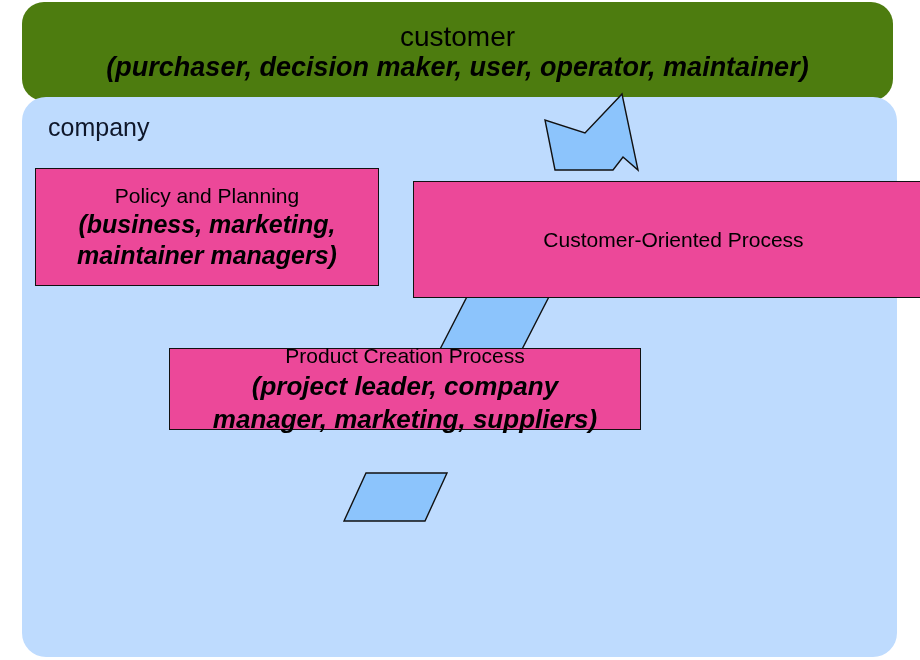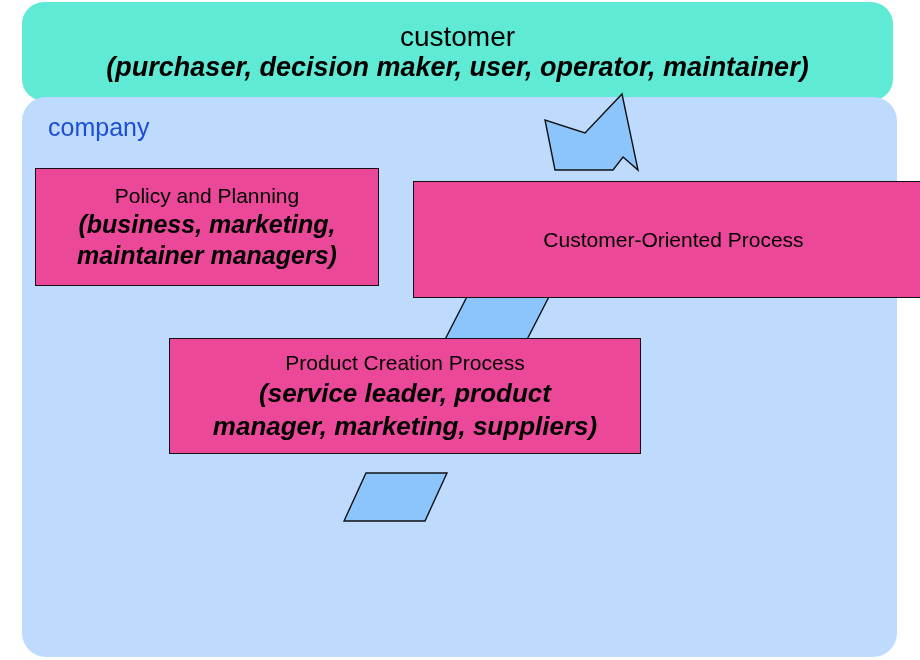--- a/index.html
+++ b/index.html
@@ -21,21 +21,21 @@
     overflow: hidden;
   }
 
   
   .customer-panel {
     position: absolute;
     left: 22px;
     top: 2px;
     width: 871px;
     height: 99px;
-    background: #5eead4;
+    background: #4d7c0f;
     border-radius: 22px;
     box-sizing: border-box;
     display: flex;
     flex-direction: column;
     align-items: center;
     justify-content: center;
     z-index: 1;
   }
   .customer-title {
     font-size: 28px;
@@ -62,21 +62,21 @@
     background: #BEDBFE;
     border-radius: 24px;
     z-index: 2;
   }
   .company-label {
     position: absolute;
     left: 26px;
     top: 16px;
     font-size: 25px;
     line-height: 29px;
-    color: #1d4ed8;
+    color: #0f172a;
     font-weight: 400;
   }
 
   
   .arrow-layer {
     position: absolute;
     left: 0;
     top: 0;
     width: 920px;
     height: 660px;
@@ -112,21 +112,21 @@
     font-weight: bold;
   }
   .proc-roles .rl {
     display: block;
     white-space: nowrap;
   }
 
   
   #box-policy   { left: 35px;  top: 168px; width: 344px; height: 118px; }
   #box-cop      { left: 413px; top: 181px; width: 521px; height: 117px; }
-  #box-pcp      { left: 169px; top: 338px; width: 472px; height: 116px; }
+  #box-pcp      { left: 169px; top: 348px; width: 472px; height: 82px; }
   #box-ppt      { left: 37px;  top: 520px; width: 830px; height: 100px; }
 
   #box-pcp .proc-title { margin-bottom: 1px; }
   #box-pcp .proc-roles { font-size: 26px; line-height: 33px; }
   #box-cop .proc-roles { font-size: 26px; line-height: 33px; }
   #box-pcp .proc-title,
   #box-cop .proc-title { font-size: 21px; }
   #box-ppt .proc-title { font-size: 21px; }
   #box-ppt .proc-roles { font-size: 26px; line-height: 33px; }
 </style>
@@ -163,19 +163,19 @@
 
   <div class="proc-box" id="box-cop">
     <div class="proc-title">Customer-Oriented Process</div>
     <div class="proc-roles">
     </div>
   </div>
 
   <div class="proc-box" id="box-pcp">
     <div class="proc-title">Product Creation Process</div>
     <div class="proc-roles">
-      <span class="rl">(service leader, product</span>
+      <span class="rl">(project leader, company</span>
       <span class="rl">manager, marketing, suppliers)</span>
     </div>
   </div>
 
 
 </div>
 
 </body></html>

